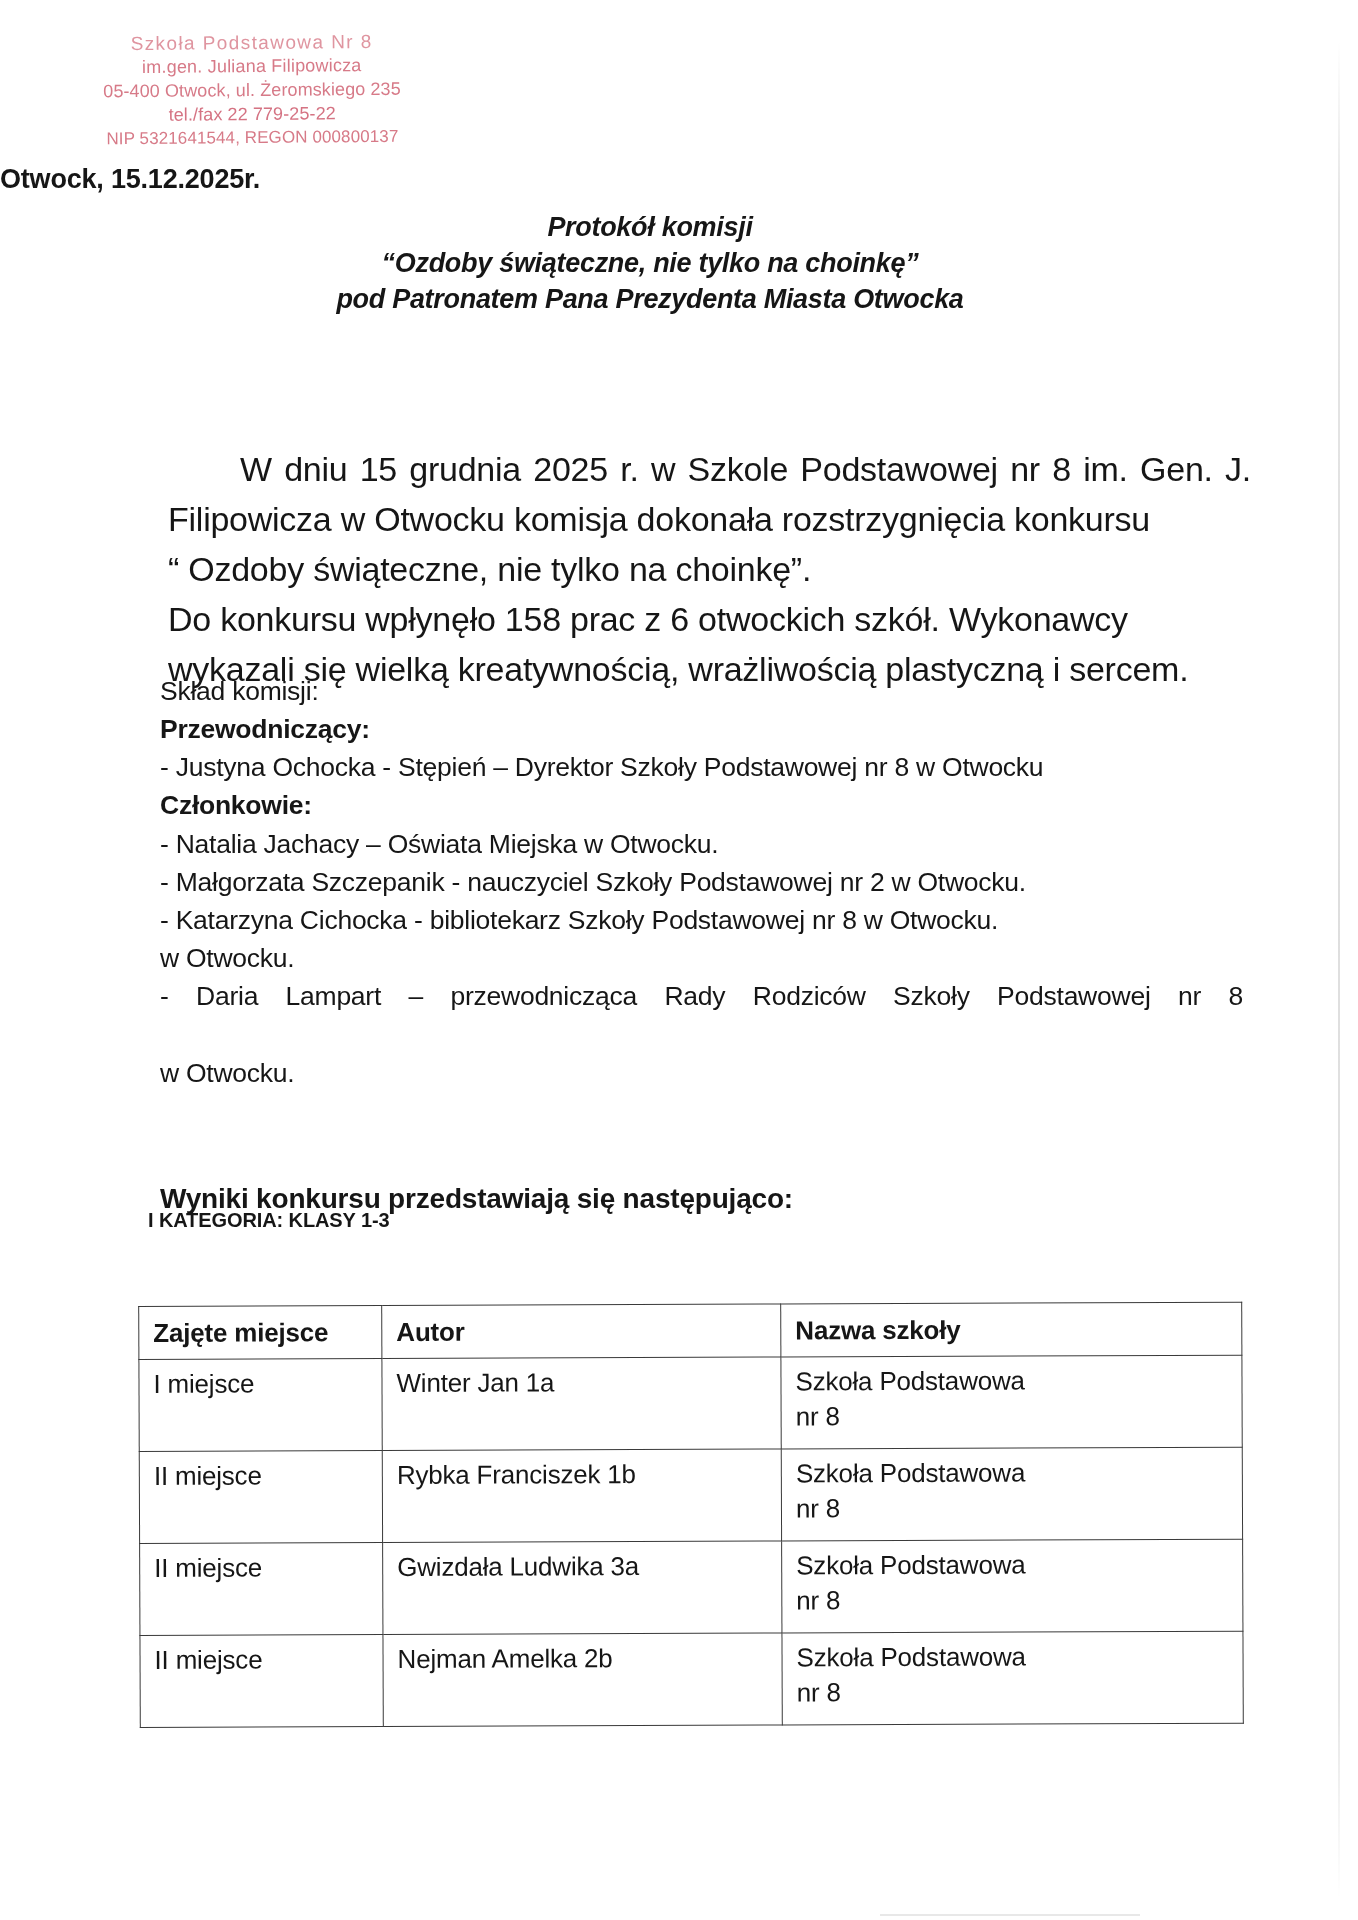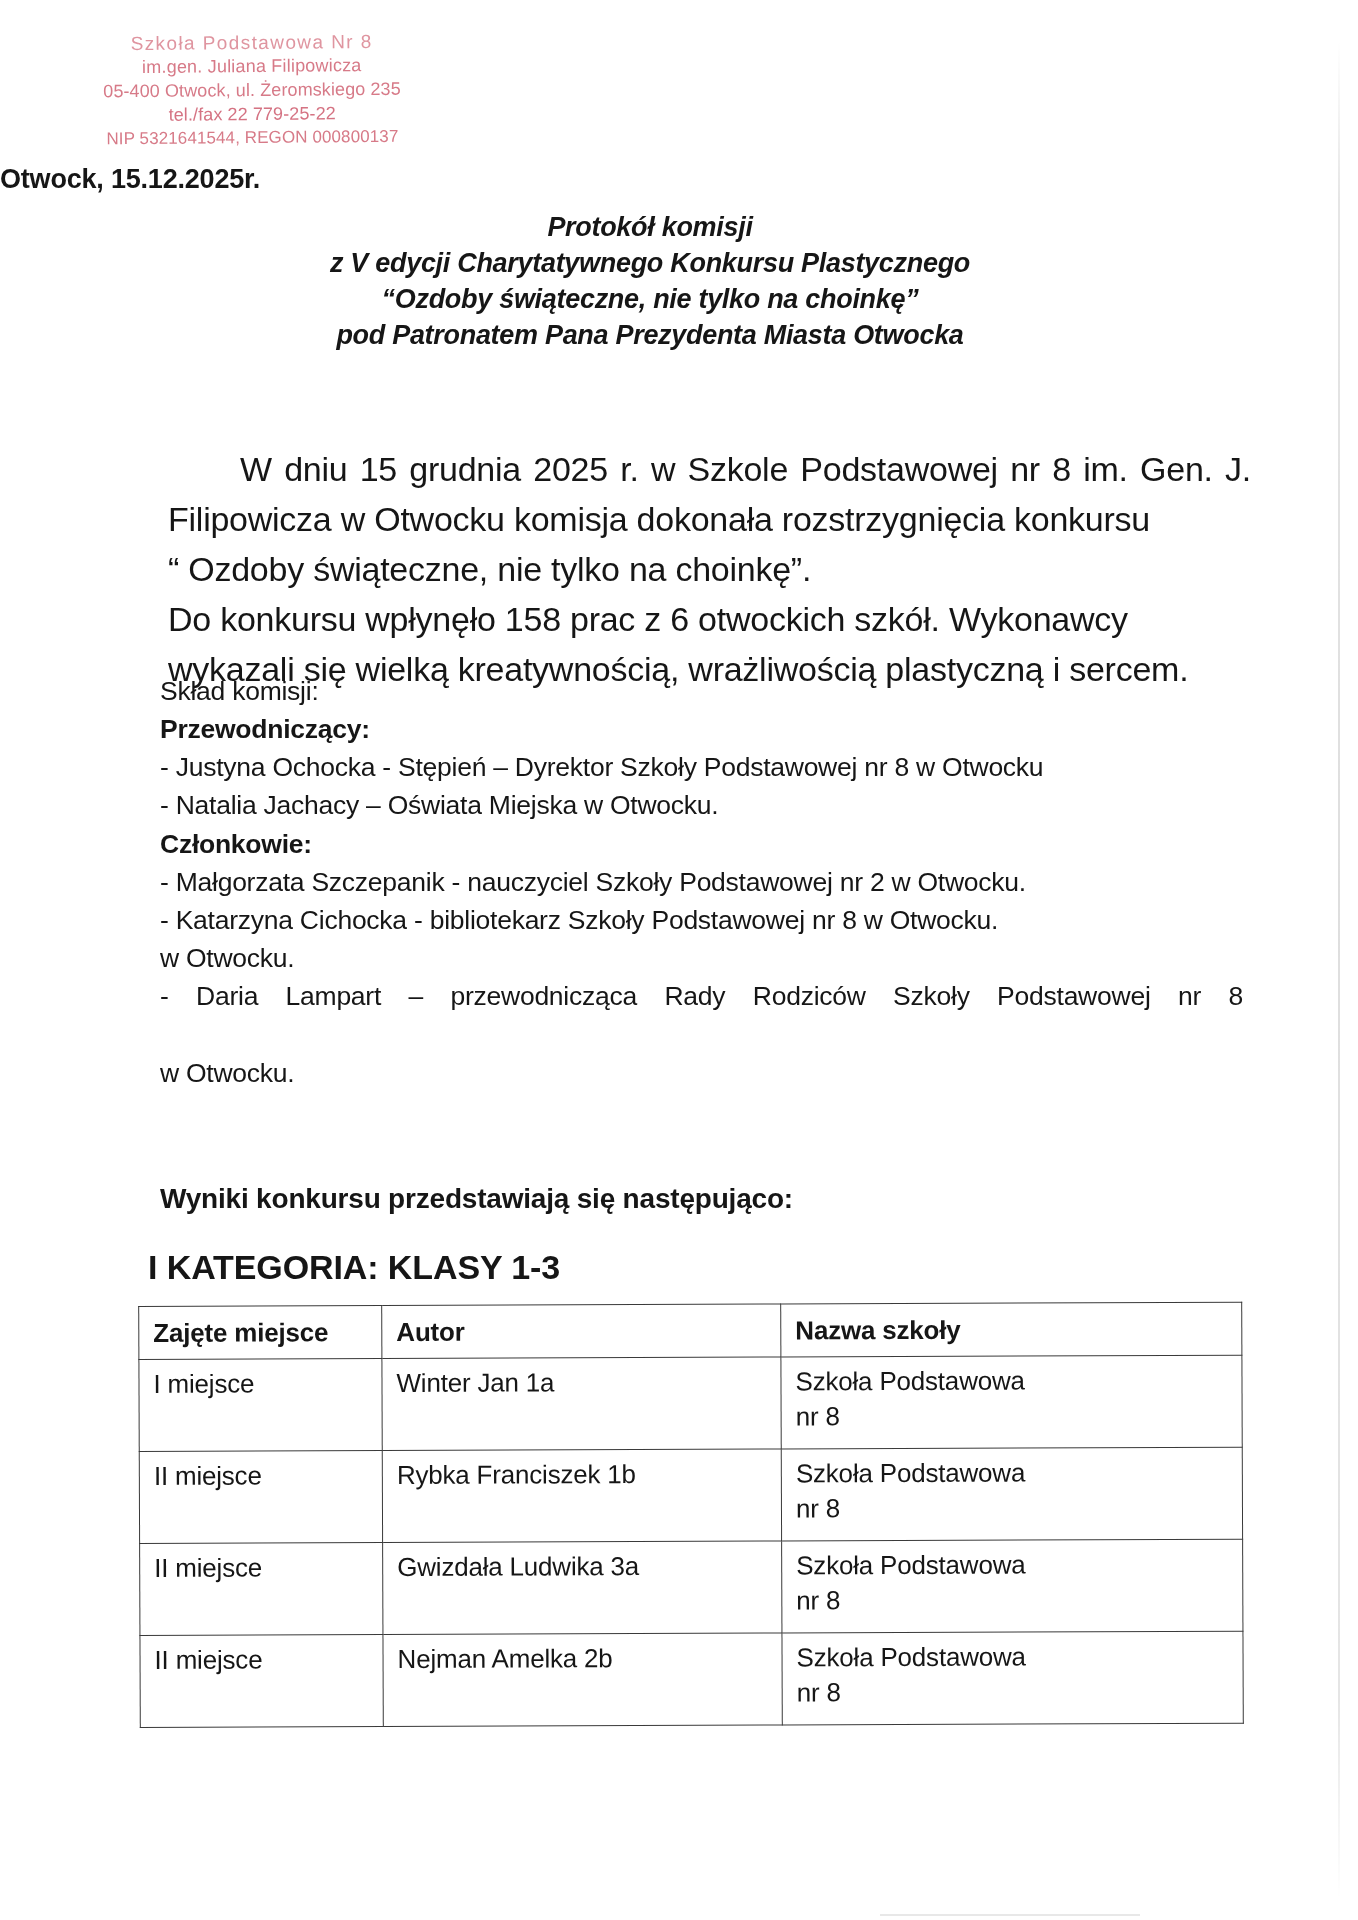--- a/index.html
+++ b/index.html
@@ -138,22 +138,22 @@
     position: absolute;
     left: 160px;
     top: 1183px;
     font-size: 28px;
     font-weight: bold;
     letter-spacing: -0.2px;
   }
   .category-heading {
     position: absolute;
     left: 148px;
-    top: 1248px;
-    font-size: 34px;
+    top: 1209px;
+    font-size: 20px;
     font-weight: bold;
     letter-spacing: -0.1px;
   }
 
   
   .results-table-wrap {
     position: absolute;
     left: 139px;
     top: 1304px;
     width: 1022px;
@@ -201,37 +201,36 @@
     <div class="s2">im.gen. Juliana Filipowicza</div>
     <div class="s3">05-400 Otwock, ul. Żeromskiego 235</div>
     <div class="s4">tel./fax 22 779-25-22</div>
     <div class="s5">NIP 5321641544, REGON 000800137</div>
   </div>
 
   <div class="date-line">Otwock, 15.12.2025r.</div>
 
   <div class="title-block">
     <span class="tl">Protokół komisji</span>
-    <span class="tl">z V edycji Charytatywnego Konkursu Plastycznego</span>
     <span class="tl">“Ozdoby świąteczne, nie tylko na choinkę”</span>
     <span class="tl">pod Patronatem Pana Prezydenta Miasta Otwocka</span>
   </div>
 
   <div class="body-text">
     <div class="para-justify">W dniu 15 grudnia 2025 r. w Szkole Podstawowej nr 8 im. Gen. J. Filipowicza w Otwocku komisja dokonała rozstrzygnięcia konkursu</div>
     <div class="para-plain">“ Ozdoby świąteczne, nie tylko na choinkę”.</div>
     <div class="para-plain">Do konkursu wpłynęło 158 prac z 6 otwockich szkół. Wykonawcy wykazali się wielką kreatywnością, wrażliwością plastyczną i sercem.</div>
   </div>
 
   <div class="committee">
     <span class="row">Skład komisji:</span>
     <span class="row b">Przewodniczący:</span>
     <span class="row">- Justyna Ochocka - Stępień – Dyrektor Szkoły Podstawowej nr 8 w Otwocku</span>
+    <span class="row b">Członkowie:</span>
     <span class="row">- Natalia Jachacy – Oświata Miejska w Otwocku.</span>
-    <span class="row b">Członkowie:</span>
     <span class="row">- Małgorzata Szczepanik - nauczyciel Szkoły Podstawowej nr 2 w Otwocku.</span>
     <span class="row">- Katarzyna Cichocka - bibliotekarz Szkoły Podstawowej nr 8 w Otwocku.</span>
     <span class="row">w Otwocku.</span>
     <span class="row just">- Daria Lampart – przewodnicząca Rady Rodziców Szkoły Podstawowej nr 8</span>
     <span class="row">w Otwocku.</span>
   </div>
 
   <div class="results-heading">Wyniki konkursu przedstawiają się następująco:</div>
   <div class="category-heading">I KATEGORIA:  KLASY 1-3</div>
 

